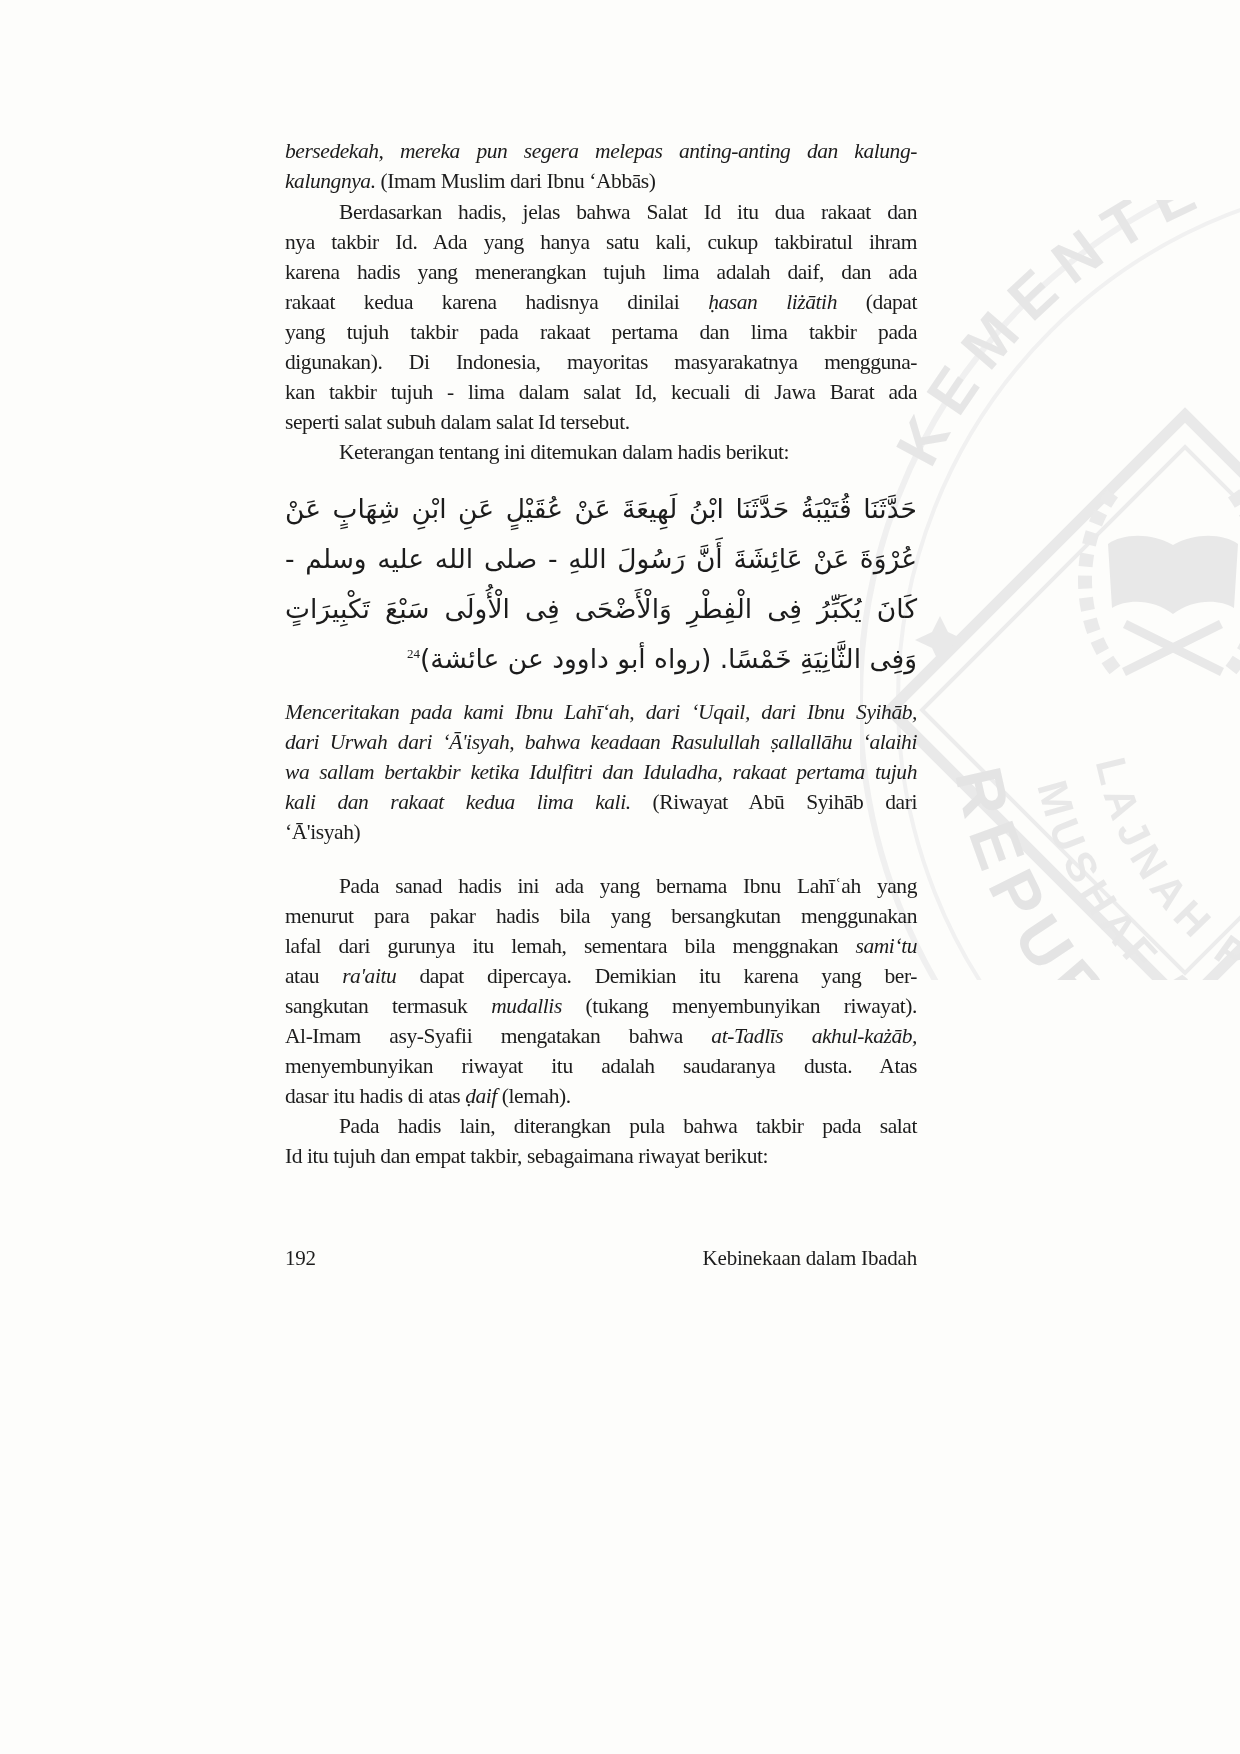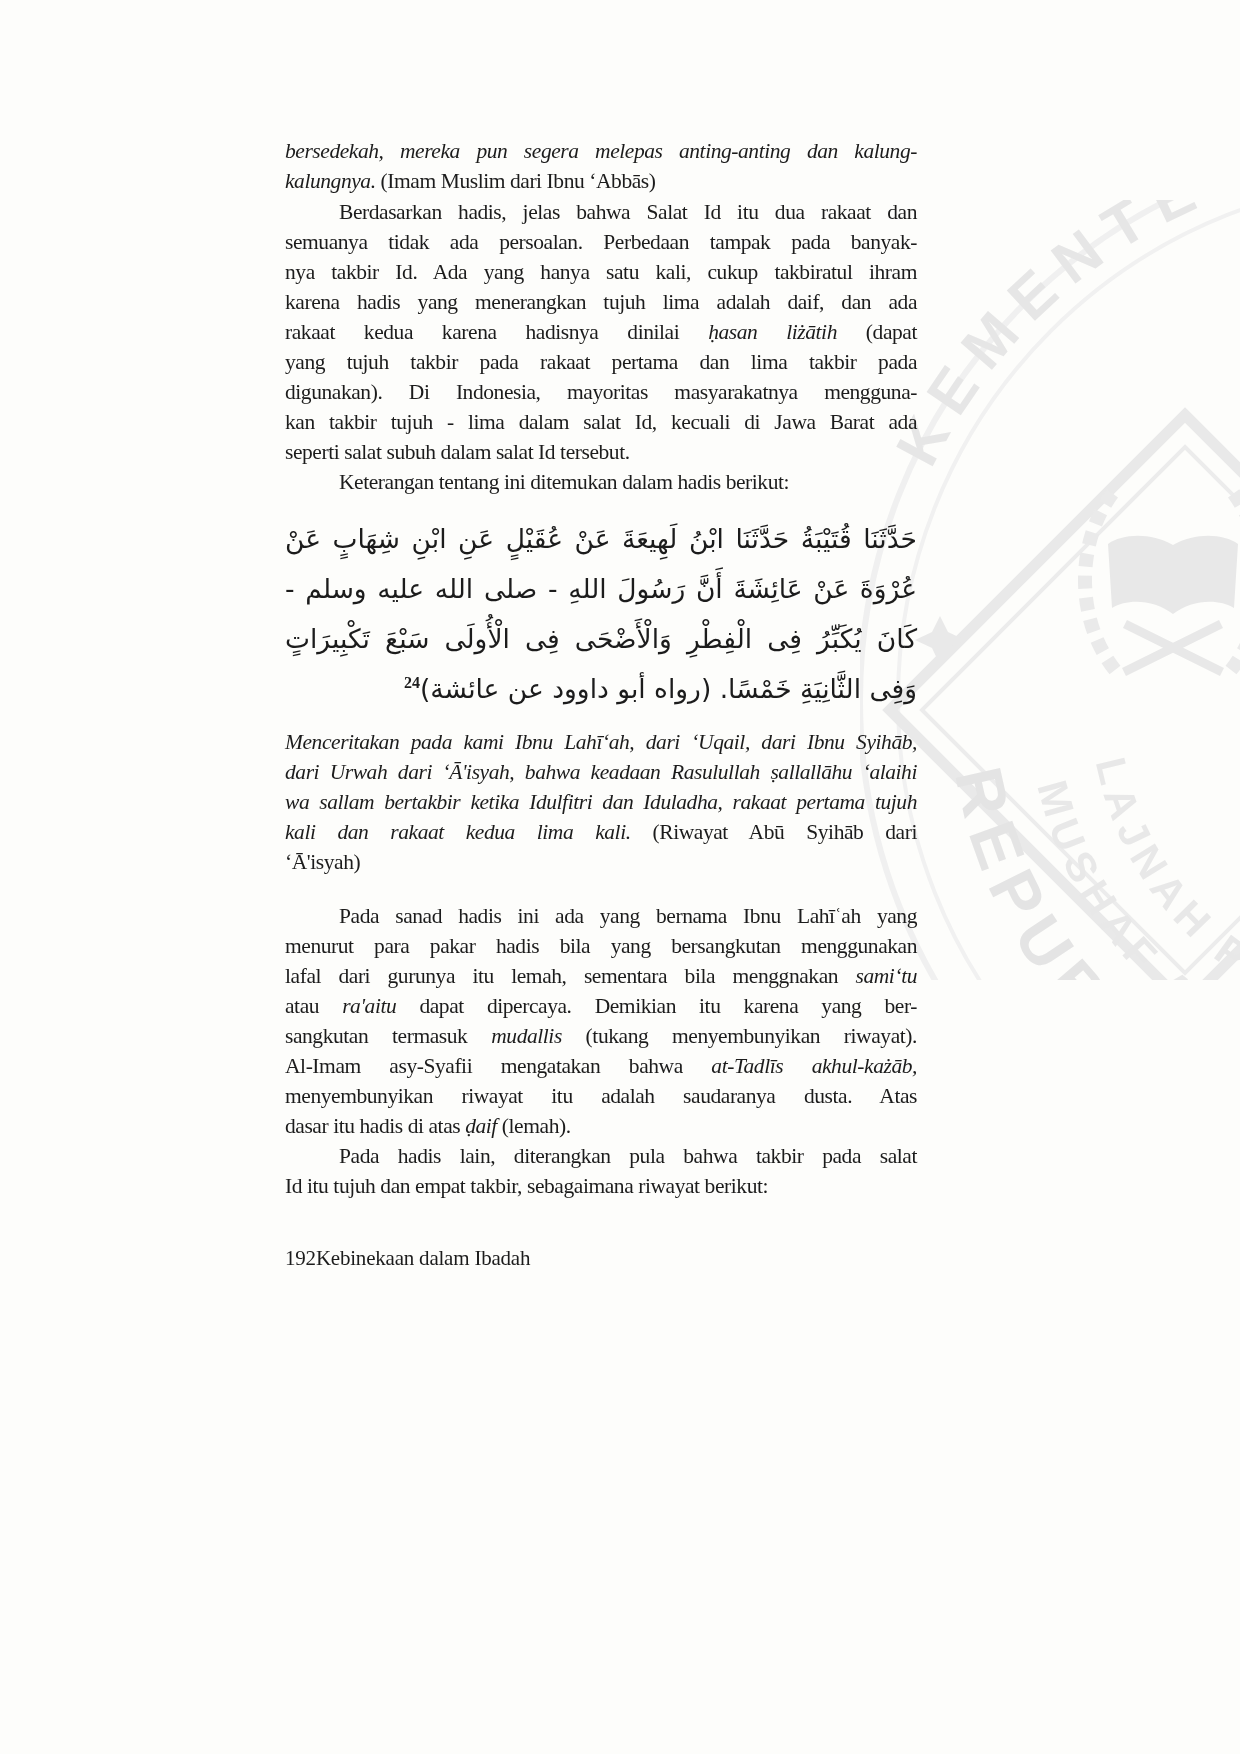--- a/index.html
+++ b/index.html
@@ -23,24 +23,24 @@
   .para.translation{margin:0 0 24px 0;}
   .para.arabic{
     margin:17px 0 13px 0;direction:rtl;text-align:justify;
     font-family:"DejaVu Sans",sans-serif;font-size:26.5px;line-height:50px;
     letter-spacing:0;
   }
   .line.j{text-align:justify;text-align-last:justify;}
   .line.last{text-align:left;}
   .line.ind{text-indent:54px;}
   .it{font-style:italic;}
-  .sup{font-size:16px;vertical-align:super;line-height:0;font-family:"Liberation Serif",serif;letter-spacing:0;font-weight:bold;}
+  .sup{font-size:13px;vertical-align:super;line-height:0;font-family:"Liberation Serif",serif;letter-spacing:0;}
   .footer{
     position:absolute;left:285px;top:1246px;width:632px;
-    display:flex;justify-content:flex-start;align-items:baseline;
+    display:flex;justify-content:space-between;align-items:baseline;
     font-size:21px;letter-spacing:-0.01em;
   }
   .footer .title{}
 </style>
 </head>
 <body>
 
 <div class="sheet">
 
   <svg class="wm" viewBox="0 0 380 780" aria-hidden="true">
@@ -86,21 +86,20 @@
     </text>
   </svg>
 
   <div class="doc">
       <div class="para quote">
         <div class="line j"><span class="it">bersedekah, mereka pun segera melepas anting-anting dan kalung-</span></div>
         <div class="line last"><span class="it">kalungnya.</span><span> (Imam Muslim dari Ibnu ‘Abbās)</span></div>
       </div>
       <div class="para body">
         <div class="line j ind"><span>Berdasarkan hadis, jelas bahwa Salat Id itu dua rakaat dan</span></div>
-        <div class="line j"><span>semuanya tidak ada persoalan. Perbedaan tampak pada banyak-</span></div>
         <div class="line j"><span>nya takbir Id. Ada yang hanya satu kali, cukup takbiratul ihram</span></div>
         <div class="line j"><span>karena hadis yang menerangkan tujuh lima adalah daif, dan ada</span></div>
         <div class="line j"><span>rakaat kedua karena hadisnya dinilai </span><span class="it">ḥasan liżātih</span><span> (dapat</span></div>
         <div class="line j"><span>yang tujuh takbir pada rakaat pertama dan lima takbir pada</span></div>
         <div class="line j"><span>digunakan). Di Indonesia, mayoritas masyarakatnya mengguna-</span></div>
         <div class="line j"><span>kan takbir tujuh - lima dalam salat Id, kecuali di Jawa Barat ada</span></div>
         <div class="line last"><span>seperti salat subuh dalam salat Id tersebut.</span></div>
       </div>
       <div class="para body">
         <div class="line last ind"><span>Keterangan tentang ini ditemukan dalam hadis berikut:</span></div>

